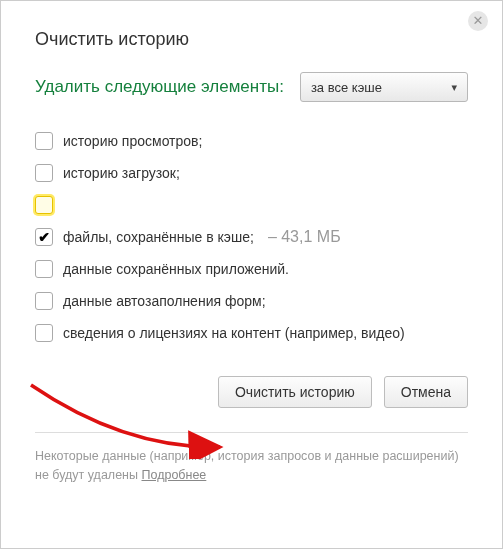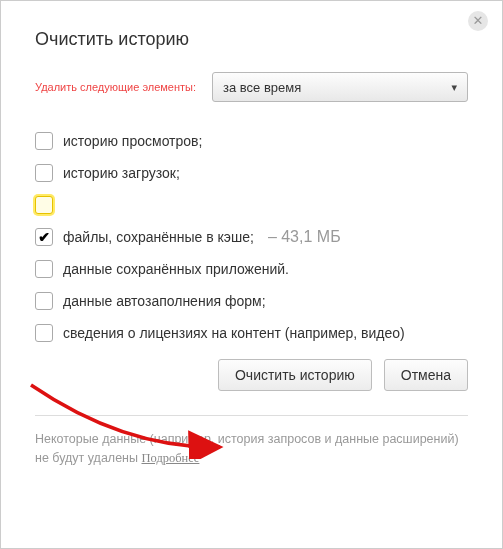--- a/index.html
+++ b/index.html
@@ -38,22 +38,22 @@
     color: #333;
     margin-bottom: 22px;
   }
   .period-row {
     display: flex;
     align-items: center;
     gap: 16px;
     margin-bottom: 30px;
   }
   .period-label {
-    color: #ef4444;
-    font-size: 11px;
+    color: #15803d;
+    font-size: 17px;
   }
   .dropdown {
     flex: 1;
     height: 30px;
     border: 1px solid #b8b8b8;
     border-radius: 3px;
     background: linear-gradient(#fdfdfd, #e8e8e8);
     display: flex;
     align-items: center;
     justify-content: space-between;
@@ -63,21 +63,21 @@
     color: #333;
   }
   .dropdown .chev {
     font-size: 11px;
     color: #444;
   }
   .options {
     display: flex;
     flex-direction: column;
     gap: 14px;
-    margin-bottom: 17px;
+    margin-bottom: 34px;
   }
   .opt {
     display: flex;
     align-items: center;
     gap: 10px;
   }
   .cb {
     width: 18px;
     height: 18px;
     border: 1px solid #aaa;
@@ -135,42 +135,41 @@
     border-top: 1px solid #ddd;
     padding-top: 14px;
     color: #999;
     font-size: 12.5px;
     line-height: 1.5;
   }
   .footer a {
     color: #888;
     text-decoration: underline;
     cursor: pointer;
-    font-family: Liberation Serif, serif;
   }
   .arrow-svg {
     position: absolute;
     left: 24px;
     top: 378px;
     pointer-events: none;
   }
 </style>
 </head>
 <body>
 
 <div class="dialog">
 
   <div class="close-btn">✕</div>
 
   <h1 class="title">Очистить историю</h1>
 
   <div class="period-row">
     <span class="period-label">Удалить следующие элементы:</span>
     <div class="dropdown">
-      <span>за все время</span>
+      <span>за все кэше</span>
       <span class="chev">▾</span>
     </div>
   </div>
 
   <div class="options">
       <div class="opt">
         <span class="cb"></span>
         <span class="opt-label">историю просмотров;</span>
       </div>
       <div class="opt">

